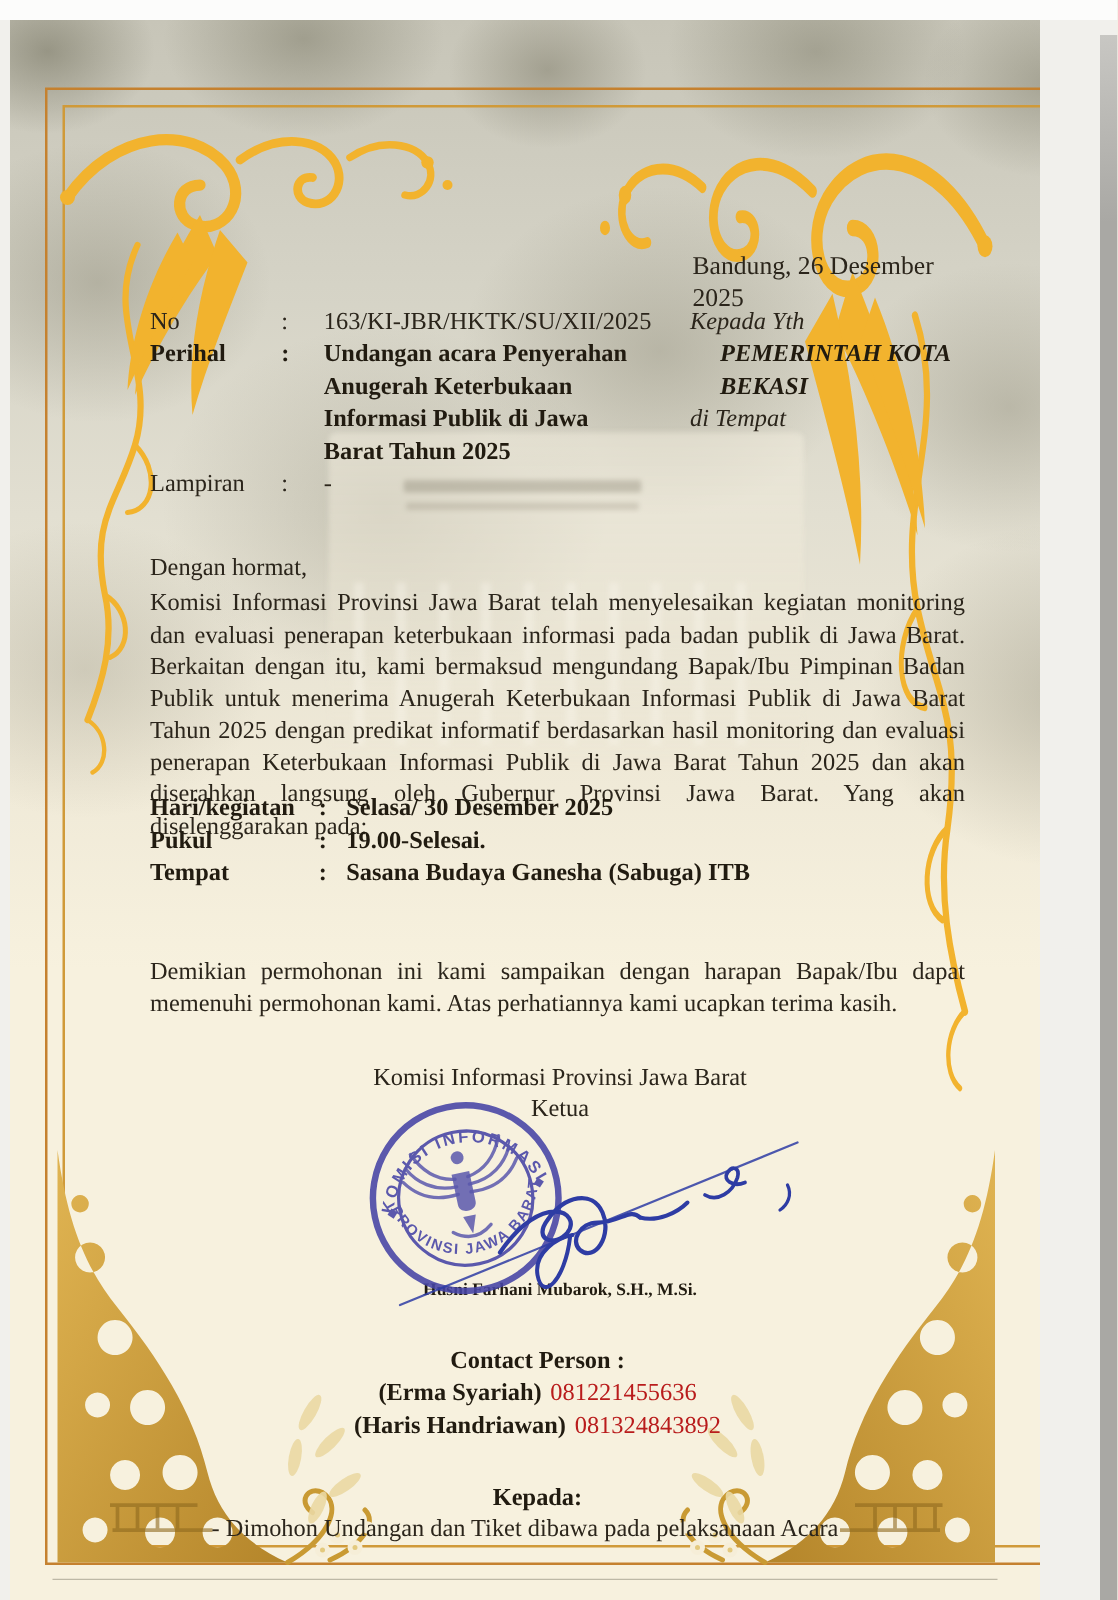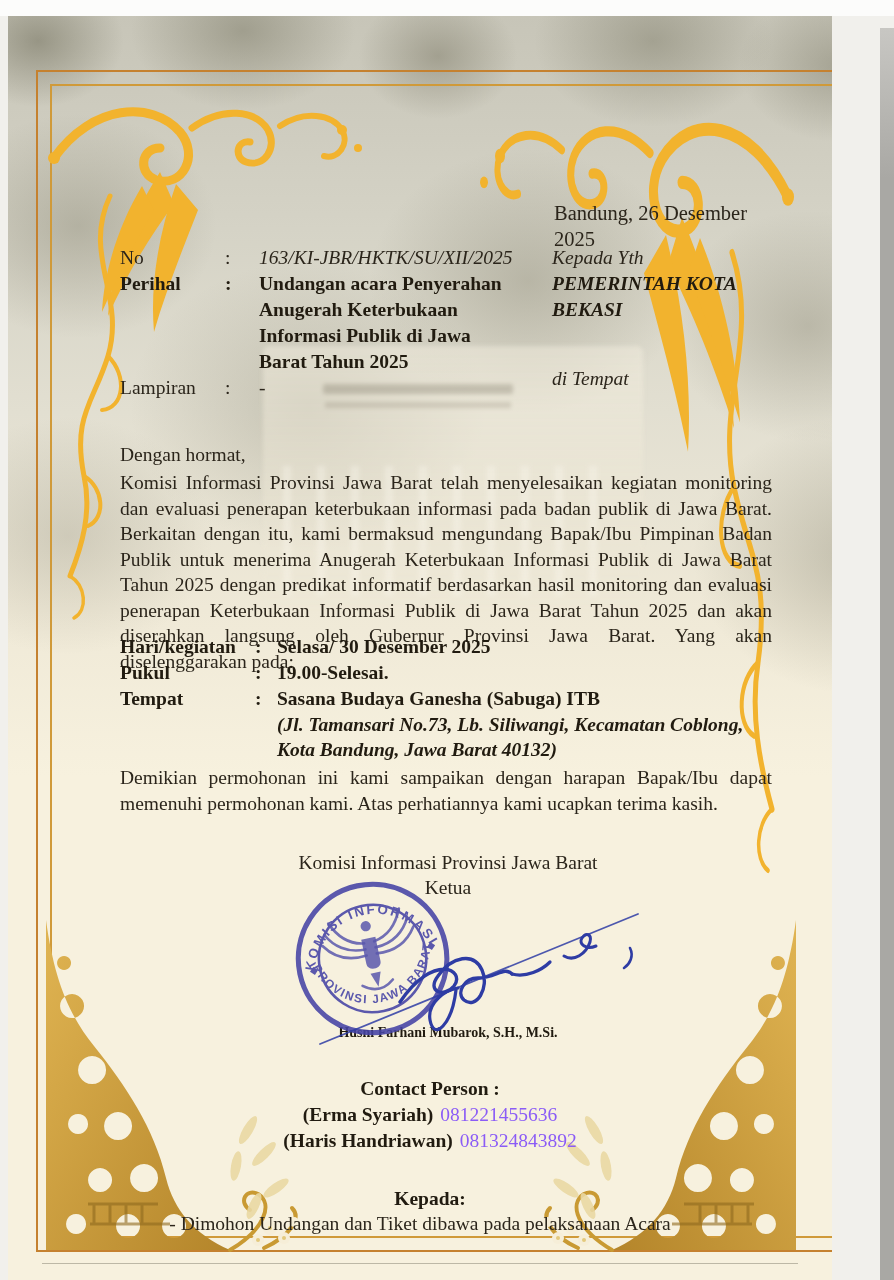--- a/index.html
+++ b/index.html
@@ -49,21 +49,21 @@
     font-size:19.5px;line-height:26px;}
   .abs{position:absolute;}
   .b{font-weight:bold;color:#211b10;}
   
   .ref-grid{display:grid;grid-template-columns:93px 22px 280px;column-gap:12px;}
   .recipient{width:210px;font-style:italic;}
   .just{text-align:justify;}
   .event-grid{display:grid;grid-template-columns:135px 22px 476px;}
   .venue{font-style:italic;line-height:25px;}
   .center{text-align:center;}
-  .contact-line .ph{font-weight:normal;color:#8b5cf6;}
+  .contact-line .ph{font-weight:normal;color:#b91c1c;}
   .contact-line .nm{margin-right:7px;}
   .stamp-wrap{position:absolute;left:275px;top:862px;width:180px;height:165px;z-index:5;}
   .sig-wrap{position:absolute;left:300px;top:868px;width:350px;height:170px;z-index:6;}
 </style>
 </head>
 <body>
 
 <div class="top-strip"></div>
 <div class="bg-right"></div>
 
@@ -196,52 +196,51 @@
       </g>
   </svg>
 
   <div class="content">
 
     <div class="abs" style="top:184px;left:434px;font-size:20.5px;">Bandung, 26 Desember 2025</div>
 
     <div class="abs ref-grid" style="top:229px;left:0;">
       <div>No</div>
       <div>:</div>
-      <div style="white-space:nowrap;font-style:italic;">163/KI-JBR/HKTK/SU/XII/2025</div>
+      <div style="white-space:nowrap;">163/KI-JBR/HKTK/SU/XII/2025</div>
       <div class="b">Perihal</div>
       <div class="b">:</div>
       <div class="b" style="width:262px;">Undangan acara Penyerahan Anugerah Keterbukaan Informasi Publik di Jawa Barat Tahun 2025</div>
       <div>Lampiran</div>
       <div>:</div>
       <div>-</div>
     </div>
 
     <div class="abs recipient" style="top:229px;left:432px;">
       <div>Kepada Yth</div>
-      <div class="b" style="width:190px;">PEMERINTAH KOTA BEKASI</div>
-      <div style="margin-top:43px;">di Tempat</div>
+      <div class="b" style="width:190px;margin-left:24px;">PEMERINTAH KOTA BEKASI</div>
+      <div style="">di Tempat</div>
     </div>
 
     <div class="abs" style="top:426px;left:0;">Dengan hormat,</div>
 
     <div class="abs just" style="top:454px;left:0;width:652px;line-height:25.5px;">Komisi Informasi Provinsi Jawa Barat telah menyelesaikan kegiatan monitoring dan evaluasi penerapan keterbukaan informasi pada badan publik di Jawa Barat. Berkaitan dengan itu, kami bermaksud mengundang Bapak/Ibu Pimpinan Badan Publik untuk menerima Anugerah Keterbukaan Informasi Publik di Jawa Barat Tahun 2025 dengan predikat informatif berdasarkan hasil monitoring dan evaluasi penerapan Keterbukaan Informasi Publik di Jawa Barat Tahun 2025 dan akan diserahkan langsung oleh Gubernur Provinsi Jawa Barat. Yang akan diselenggarakan pada:</div>
 
     <div class="abs event-grid" style="top:618px;left:0;">
       <div class="b">Hari/kegiatan</div>
       <div class="b">:</div>
       <div class="b">Selasa/ 30 Desember 2025</div>
       <div class="b">Pukul</div>
       <div class="b">:</div>
       <div class="b">19.00-Selesai.</div>
       <div class="b">Tempat</div>
       <div class="b">:</div>
       <div class="b">Sasana Budaya Ganesha (Sabuga) ITB</div>
       <div></div>
         <div></div>
-      <div class="b venue" style="width:468px;">(Jl. Tamansari No.73, Lb. Siliwangi, Kecamatan Coblong, Kota Bandung, Jawa Barat 40132)</div>
     </div>
 
     <div class="abs just" style="top:749px;left:0;width:652px;">Demikian permohonan ini kami sampaikan dengan harapan Bapak/Ibu dapat memenuhi permohonan kami. Atas perhatiannya kami ucapkan terima kasih.</div>
 
     <div class="abs center" style="top:834px;left:0;width:656px;">Komisi Informasi Provinsi Jawa Barat</div>
     <div class="abs center" style="top:859px;left:0;width:656px;">Ketua</div>
 
     <div class="abs center b" style="top:1004px;left:0;width:656px;font-size:14px;">Husni Farhani Mubarok, S.H., M.Si.</div>
 
     <div class="abs center" style="top:1060px;left:0;width:620px;">

